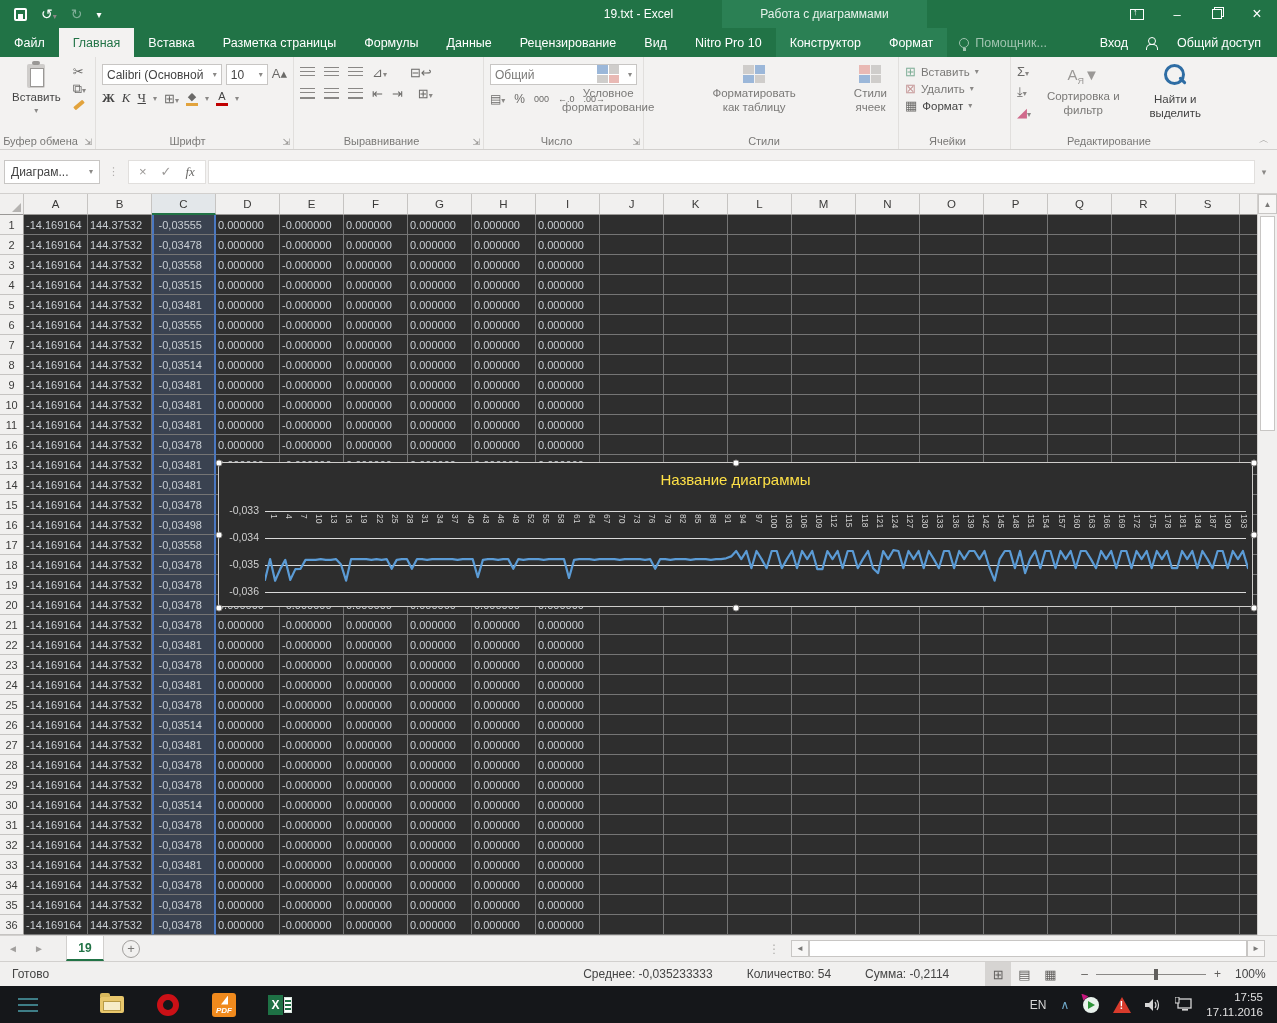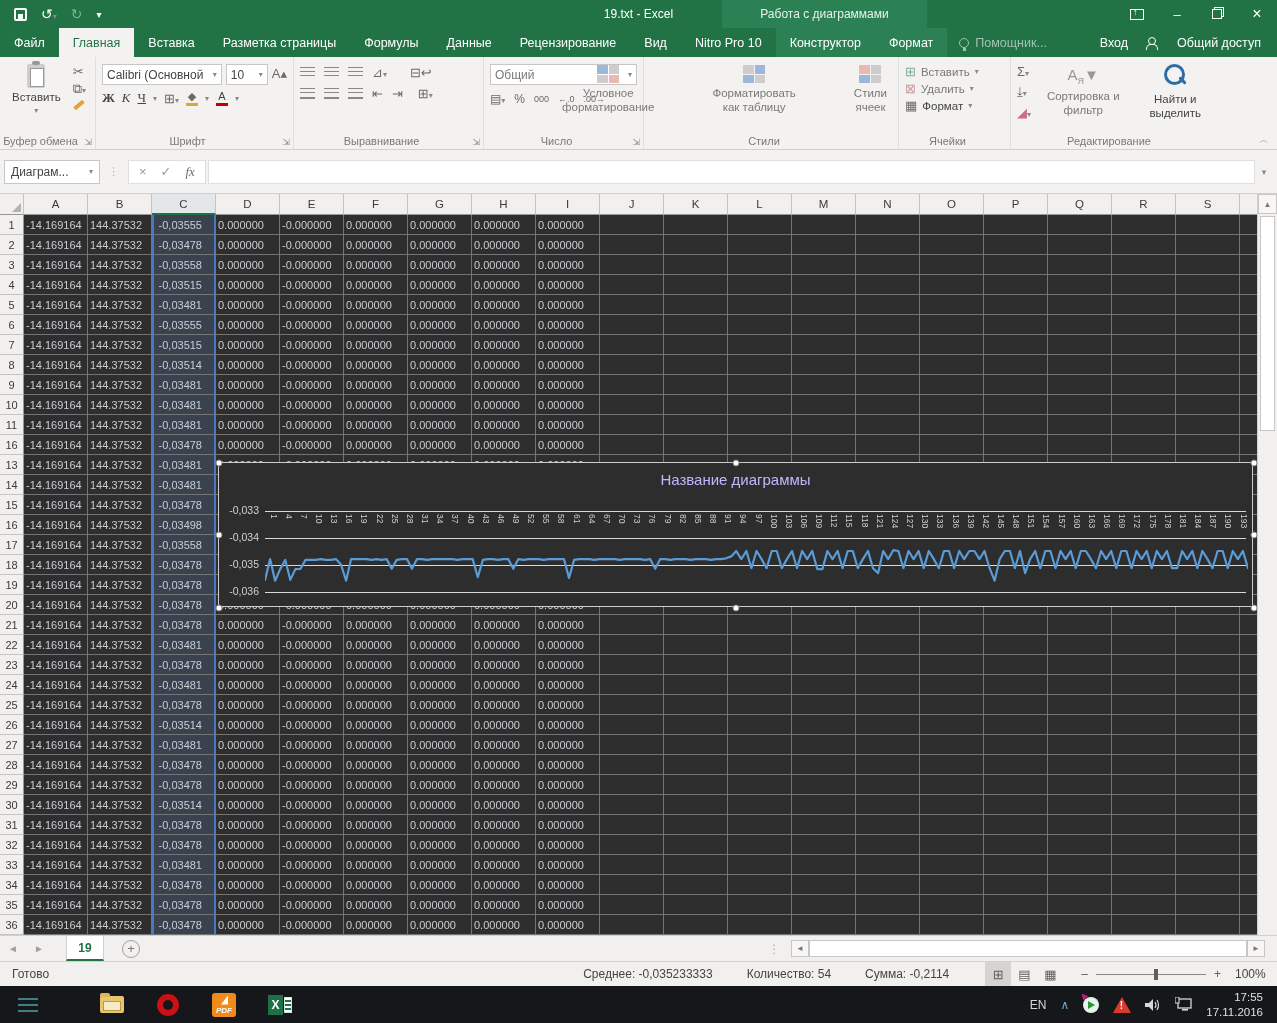--- a/index.html
+++ b/index.html
@@ -118,21 +118,21 @@
     border-bottom:1px solid #757575; display:flex; align-items:center; padding:0 2px; overflow:hidden; white-space:nowrap; }
   .cell.right { justify-content:flex-end; padding-right:12px; }
   .cell.selc { background:#3a4250; border-left:2px solid #4a78c2; border-right:2px solid #4a78c2; }
   .cell.empty { color:transparent; }
   .cell.part { width:17px; border-right:none; }
 
   
   #chart { position:absolute; left:218px; top:268px; width:1035px; height:145px;
     background:#2d2d2d; border:1px solid #cfcdcb; z-index:5; }
   #chart-title { position:absolute; left:0; right:0; top:8px; text-align:center;
-    font-size:15px; color:#c4b5fd; }
+    font-size:15px; color:#fde047; }
   .ygrid { position:absolute; left:46px; right:6px; height:1px; background:#d9d9d9; }
   .ylab { position:absolute; left:0; width:40px; text-align:right; font-size:10.5px; color:#d0d0d0; }
   #xticks { position:absolute; left:50px; width:979px; top:51px; height:28px; display:flex;
     justify-content:space-between; overflow:hidden; }
   #xticks span { writing-mode:vertical-rl; text-orientation:sideways; font-size:8.5px; color:#cfcfcf; line-height:1; }
   #chart svg { position:absolute; left:46px; top:0; }
   .handle { position:absolute; width:7px; height:7px; background:#fff; border:1px solid #8a8886;
     border-radius:50%; transform:translate(-50%,-50%); z-index:6; }
 
   

